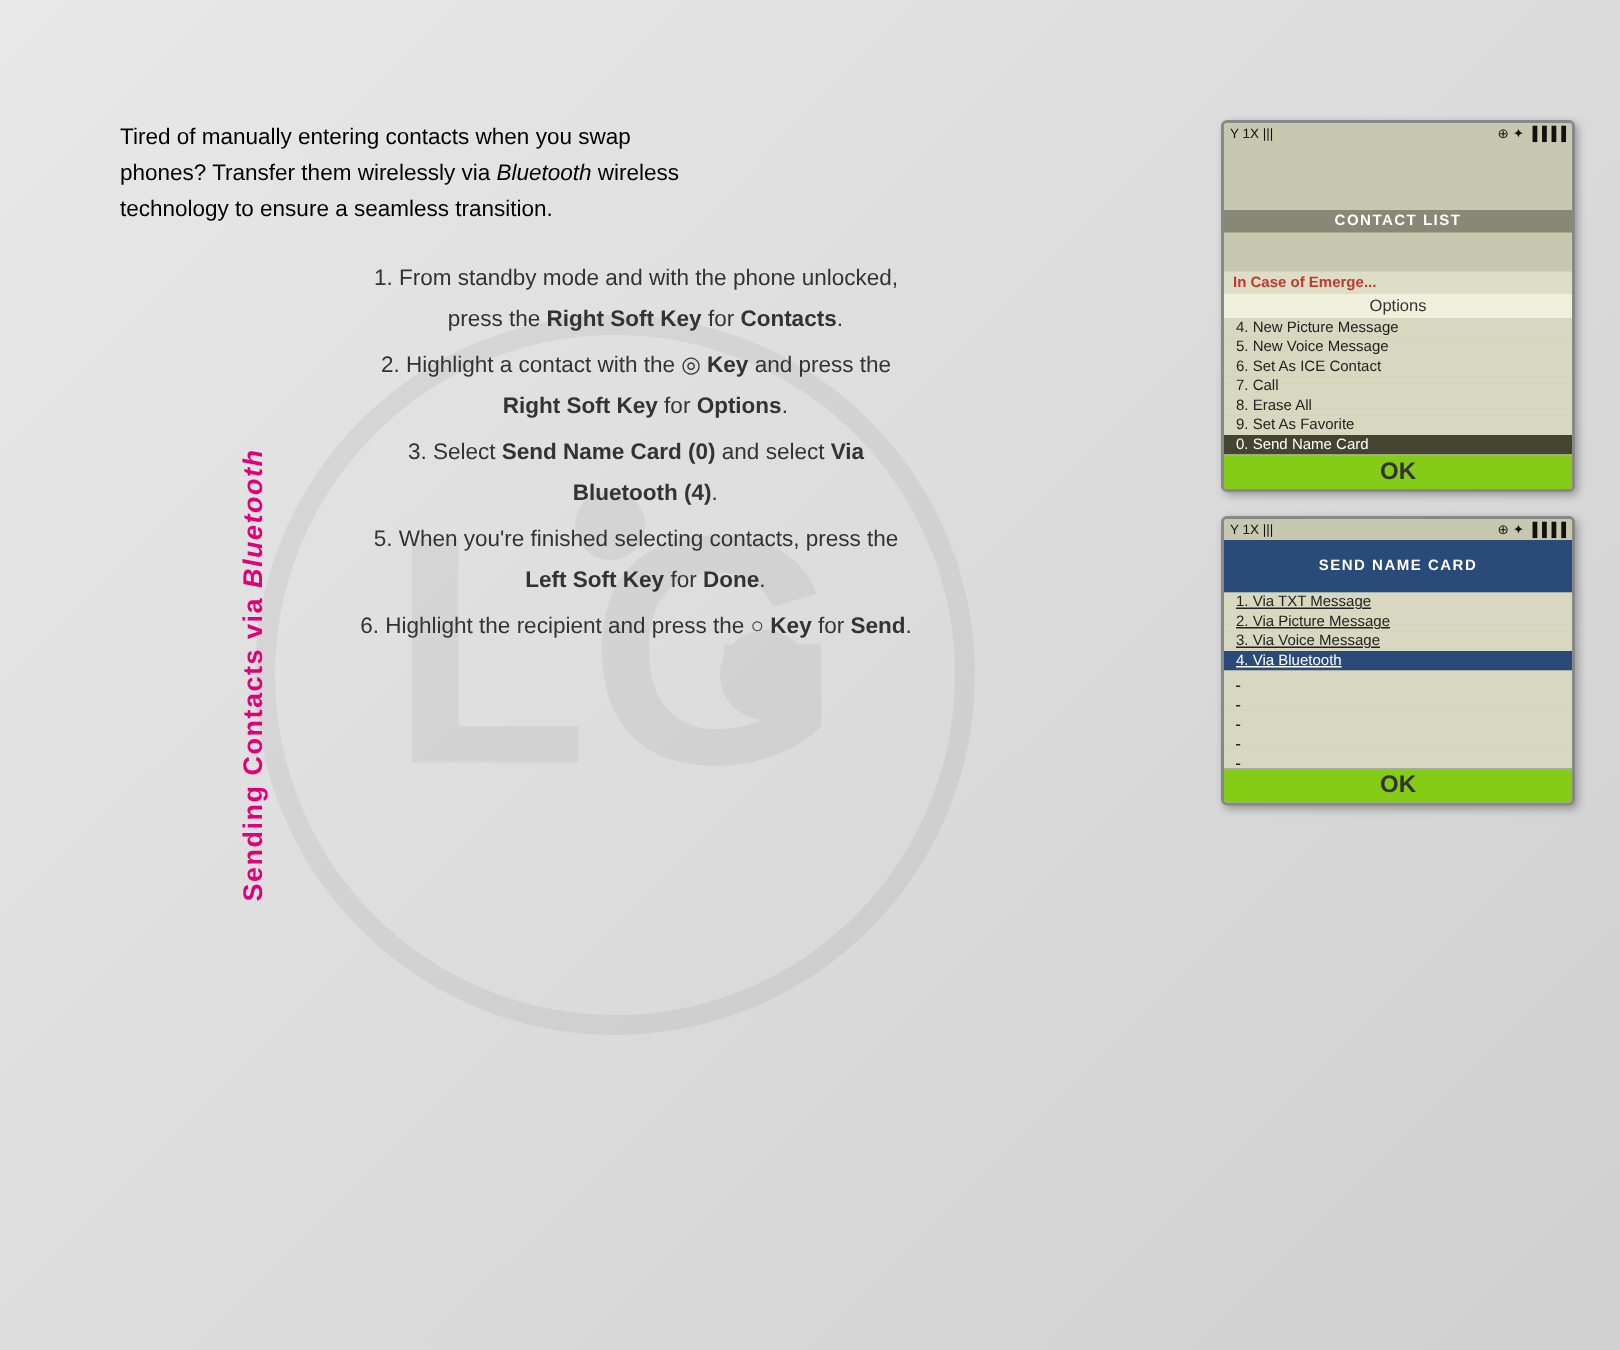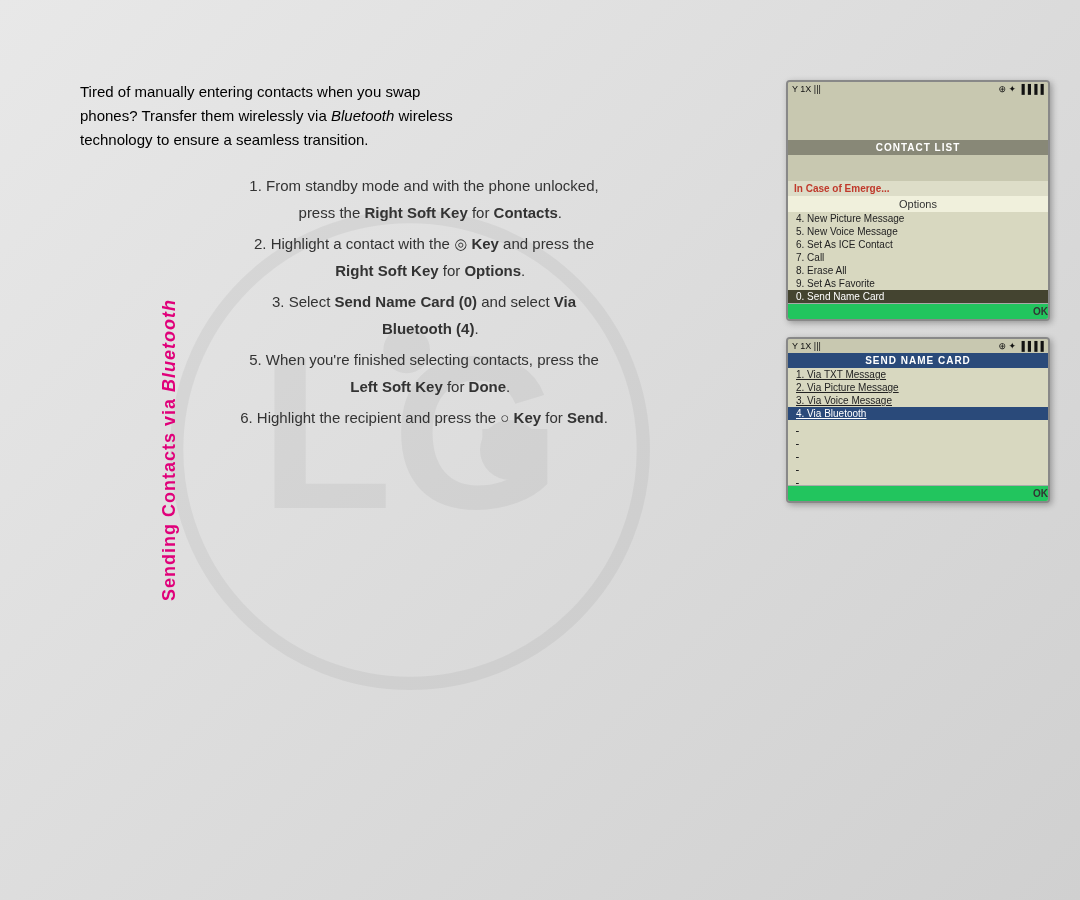--- a/index.html
+++ b/index.html
@@ -77,21 +77,21 @@
 
     .steps-list li strong {
       font-weight: bold;
     }
 
     
     .phones-panel {
       position: absolute;
       right: 30px;
       top: 80px;
-      width: 264px;
+      width: 236px;
       display: flex;
       flex-direction: column;
       gap: 16px;
     }
 
     
     .phone-screen {
       background: #c8c8b0;
       border: 2px solid #888;
       border-radius: 4px;
@@ -145,37 +145,37 @@
       color: #222;
       background: #d8d8c0;
     }
 
     .menu-item.selected {
       background: #444430;
       color: #fff;
     }
 
     .phone-ok-bar {
-      background: #22c55e;
-      text-align: right;
-      font-size: 10px;
+      background: #84cc16;
+      text-align: center;
+      font-size: 16px;
       padding: 2px 0;
       color: #333;
       font-weight: bold;
       border-top: 1px solid #aaa;
     }
 
     
     .phone-title-bar2 {
       background: #2a4a7a;
       color: #fff;
       text-align: center;
       font-size: 10px;
       font-weight: bold;
-      padding: 2px 0;
+      padding: 12px 0;
       letter-spacing: 1px;
       text-transform: uppercase;
     }
 
     .menu-item2 {
       padding: 1px 8px;
       font-size: 10px;
       color: #222;
       background: #d8d8c0;
       text-decoration: underline;

